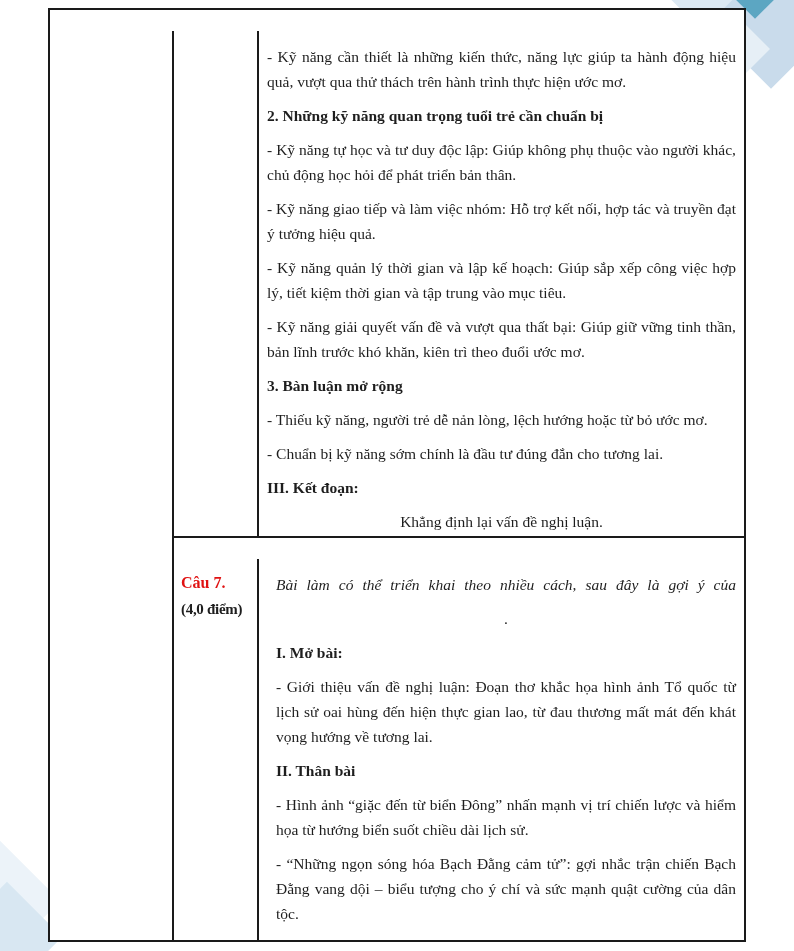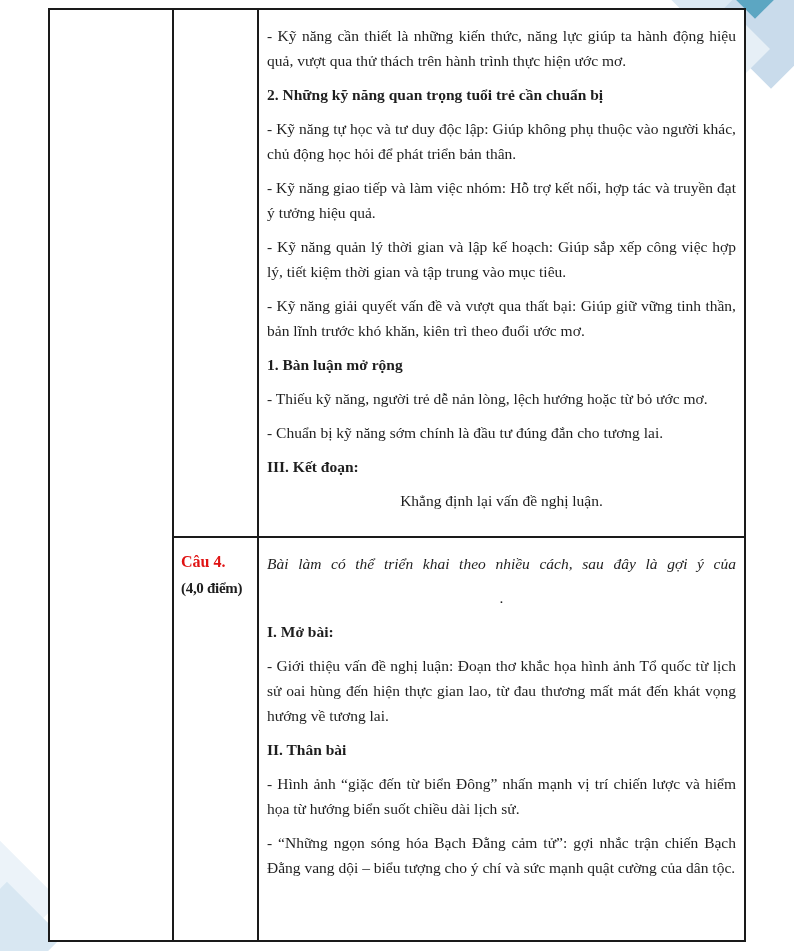--- a/index.html
+++ b/index.html
@@ -26,26 +26,26 @@
     position: absolute;
     left: 48px; top: 8px;
     width: 698px; height: 934px;
     border: 2px solid #1a1a1a;
     background: #ffffff;
     display: grid;
     grid-template-columns: 124px 85px 1fr;
     grid-template-rows: 528px 1fr;
     z-index: 2;
   }
-  .cell { overflow: hidden; }
+  .cell { overflow: hidden; margin-top: 21px; }
   .c1   { grid-column: 1; grid-row: 1 / span 2; border-right: 2px solid #1a1a1a; }
   .c2r1 { grid-column: 2; grid-row: 1; border-right: 2px solid #1a1a1a; border-bottom: 2px solid #1a1a1a; }
   .c3r1 { grid-column: 3; grid-row: 1; border-bottom: 2px solid #1a1a1a; padding: 13px 8px 0 8px; }
   .c2r2 { grid-column: 2; grid-row: 2; border-right: 2px solid #1a1a1a; padding: 11px 3px 0 7px; }
-  .c3r2 { grid-column: 3; grid-row: 2; padding: 13px 8px 0 8px; }
+  .c3r2 { grid-column: 3; grid-row: 2; padding: 13px 8px 0 17px; }
 
   p { font-size: 15.5px; line-height: 25px; margin-bottom: 9px; }
   .para  { text-align: justify; }
   .h-b   { font-weight: bold; }
   .h-bi  { font-weight: bold; text-align: justify; }
   .lead-italic { font-style: italic; text-align: justify; text-align-last: justify; }
   .plain { text-align: center; }
 
   .q-num {
     display: block;
@@ -82,29 +82,29 @@
     <span class="q-pts"></span>
   </div>
 
   <div class="cell c3r1">
     <p class="para">- Kỹ năng cần thiết là những kiến thức, năng lực giúp ta hành động hiệu quả, vượt qua thử thách trên hành trình thực hiện ước mơ.</p>
     <p class="h-bi">2. Những kỹ năng quan trọng tuổi trẻ cần chuẩn bị</p>
     <p class="para">- Kỹ năng tự học và tư duy độc lập: Giúp không phụ thuộc vào người khác, chủ động học hỏi để phát triển bản thân.</p>
     <p class="para">- Kỹ năng giao tiếp và làm việc nhóm: Hỗ trợ kết nối, hợp tác và truyền đạt ý tưởng hiệu quả.</p>
     <p class="para">- Kỹ năng quản lý thời gian và lập kế hoạch: Giúp sắp xếp công việc hợp lý, tiết kiệm thời gian và tập trung vào mục tiêu.</p>
     <p class="para">- Kỹ năng giải quyết vấn đề và vượt qua thất bại: Giúp giữ vững tinh thần, bản lĩnh trước khó khăn, kiên trì theo đuổi ước mơ.</p>
-    <p class="h-bi">1. Bàn luận mở rộng</p>
+    <p class="h-bi">3. Bàn luận mở rộng</p>
     <p class="para">- Thiếu kỹ năng, người trẻ dễ nản lòng, lệch hướng hoặc từ bỏ ước mơ.</p>
     <p class="para">- Chuẩn bị kỹ năng sớm chính là đầu tư đúng đắn cho tương lai.</p>
     <p class="h-b">III. Kết đoạn:</p>
     <p class="plain">Khẳng định lại vấn đề nghị luận.</p>
   </div>
 
   <div class="cell c2r2">
-    <span class="q-num">Câu 4.</span>
+    <span class="q-num">Câu 7.</span>
     <span class="q-pts">(4,0 điểm)</span>
   </div>
 
   <div class="cell c3r2">
     <p class="lead-italic">Bài làm có thể triển khai theo nhiều cách, sau đây là gợi ý của</p>
     <p class="plain">.</p>
     <p class="h-b">I. Mở bài:</p>
     <p class="para">- Giới thiệu vấn đề nghị luận: Đoạn thơ khắc họa hình ảnh Tổ quốc từ lịch sử oai hùng đến hiện thực gian lao, từ đau thương mất mát đến khát vọng hướng về tương lai.</p>
     <p class="h-b">II. Thân bài</p>
     <p class="para">- Hình ảnh “giặc đến từ biển Đông” nhấn mạnh vị trí chiến lược và hiểm họa từ hướng biển suốt chiều dài lịch sử.</p>

